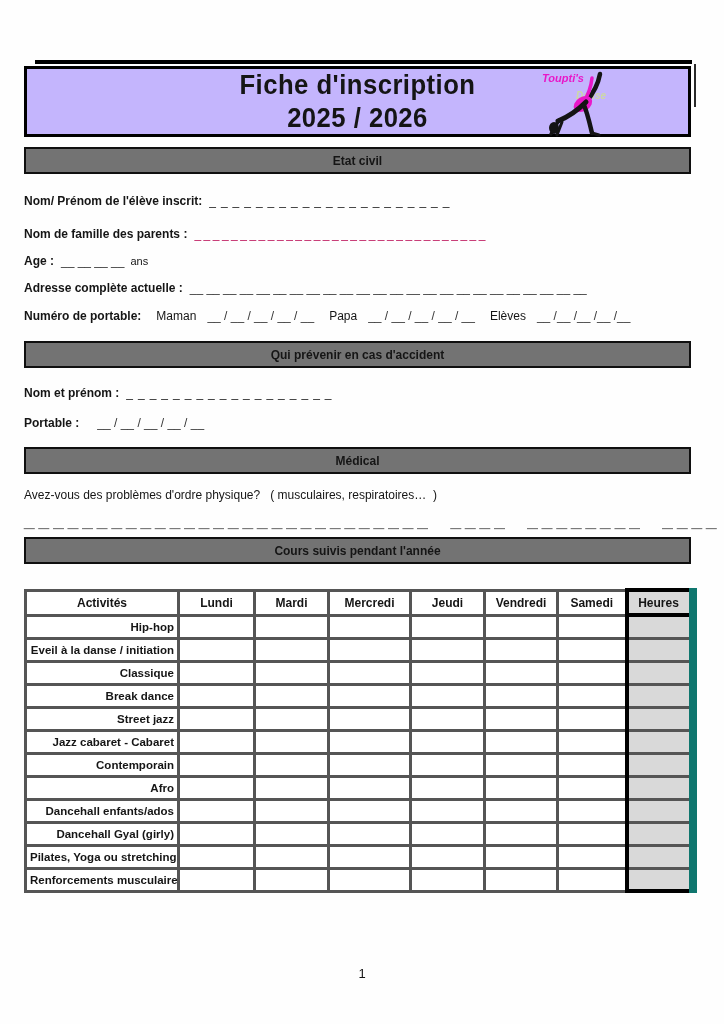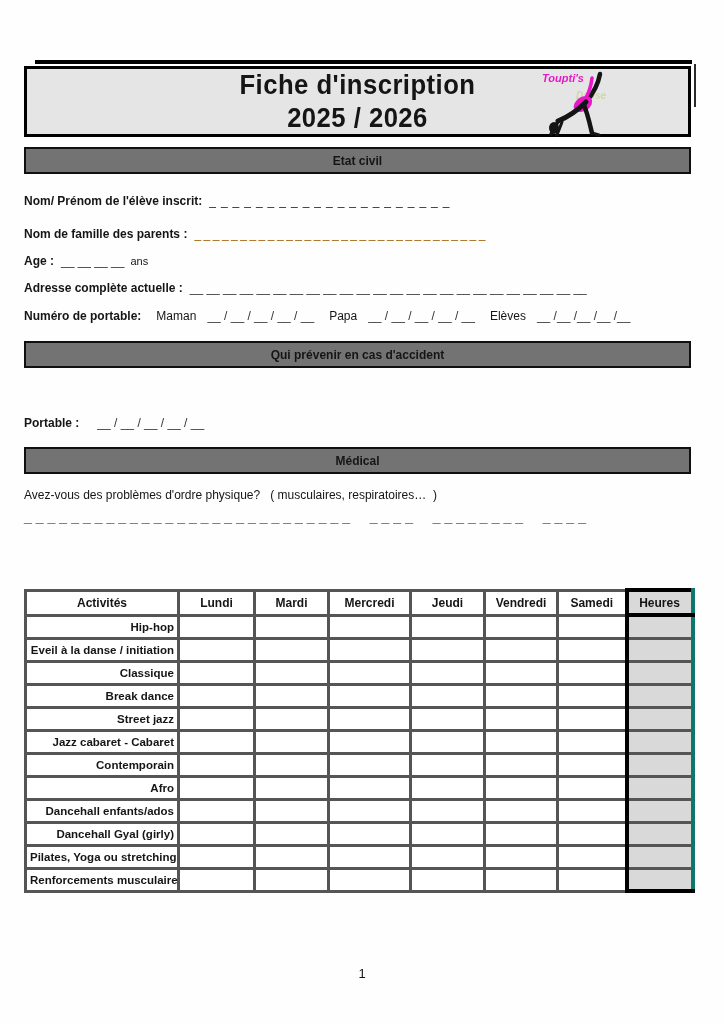--- a/index.html
+++ b/index.html
@@ -4,48 +4,48 @@
 <style>
   * { margin:0; padding:0; box-sizing:border-box; }
   html,body { background:#ffffff; }
   body { font-family:"Liberation Sans", sans-serif; color:#151515; }
   .page { position:relative; width:724px; height:1024px; background:#fefefe; margin:0 auto; overflow:hidden; }
 
   .top-rule { position:absolute; left:35px; top:60px; width:657px; height:4px; background:#000; }
   .side-tick { position:absolute; left:694px; top:64px; width:2px; height:43px; background:#2a2a2a; }
 
   .title-box { position:absolute; left:24px; top:66px; width:667px; height:71px; border:3px solid #000;
-               background:#e5e5e5; display:flex; flex-direction:column; justify-content:center; }
+               background:#c4b5fd; display:flex; flex-direction:column; justify-content:center; }
   .title-line { text-align:center; font-size:27px; font-weight:700; line-height:1.2; letter-spacing:.5px;
                 transform:scaleX(.95); }
 
   .logo { position:absolute; right:56px; top:1px; width:92px; height:67px; }
   .logo text { font-style:italic; font-weight:700; }
 
   .bar { position:absolute; left:24px; width:667px; height:27px; background:#737373; border:2px solid #101010;
          display:flex; align-items:center; justify-content:center; }
   .bar span { font-size:12px; font-weight:700; }
 
   .row-line { position:absolute; left:24px; font-size:12px; white-space:nowrap; display:flex; align-items:baseline; }
   .lbl { font-weight:700; }
   .sub { margin-left:15px; }
   .suffix { margin-left:6px; font-size:11px; }
   .blank-wide  { margin-left:7px; letter-spacing:5px; color:#222; }
-  .blank-tight { margin-left:7px; letter-spacing:2.5px; color:#a16207; }
+  .blank-tight { margin-left:7px; letter-spacing:2.5px; color:#be185d; }
   .blank-pairs { margin-left:7px; white-space:pre; color:#333; }
   .phone { margin-left:11px; white-space:pre; color:#333; }
   .q { white-space:pre; font-weight:400; }
-  .blank-med { letter-spacing:4px; color:#7a7a7a; white-space:pre; font-size:14px; }
+  .blank-med { letter-spacing:4px; color:#7a7a7a; white-space:pre; font-size:19px; }
 
   .courses { position:absolute; left:24px; top:588px; width:667px; border-collapse:collapse; table-layout:fixed; }
   .courses th, .courses td { border:3px solid #555; background:#fff; overflow:hidden; }
   .courses th { height:25px; font-size:12px; font-weight:700; text-align:center; }
   .courses td { height:23px; }
   .act-cell { font-size:11.5px; font-weight:700; text-align:right; padding:0 3px; white-space:nowrap; }
-  .courses .heures { background:#d9d9d9; border-left:4px solid #000; border-right:4px solid #0f766e; }
+  .courses .heures { background:#d9d9d9; border-left:4px solid #000; border-right:8px solid #0f766e; }
   .courses thead .heures { border-top:4px solid #000; }
   .courses tr:last-child .heures { border-bottom:4px solid #000; }
 
   .footer { position:absolute; left:0; top:966px; width:100%; text-align:center; font-size:13px; }
 </style>
 </head>
 <body>
 
 <div class="page">
 
@@ -102,38 +102,45 @@
     <span class="sub">Papa</span>
     <span class="phone">__ / __ / __ / __ / __</span>
     <span class="sub">Elèves</span>
     <span class="phone">__ /__ /__ /__ /__</span>
   </div>
 
   <div class="bar" style="top:341px">
     <span>Qui prévenir en cas d'accident</span>
   </div>
 
+  <div class="row-line" style="top:386px">
+    <span class="lbl">Nom et prénom :</span>
+    <span class="blank-wide">__________________</span>
+  </div>
 
   <div class="row-line" style="top:416px">
     <span class="lbl">Portable :</span>
     <span class="phone" style="margin-left:18px">__ / __ / __ / __ / __</span>
   </div>
 
   <div class="bar" style="top:447px">
     <span>Médical</span>
   </div>
 
   <div class="row-line" style="top:488px">
     <span class="q">Avez-vous des problèmes d'ordre physique?   ( musculaires, respiratoires…  )</span>
   </div>
 
   <div class="row-line" style="top:508px">
     <span class="blank-med">____________________________  ____  ________  ____</span>
   </div>
 
+  <div class="bar" style="top:537px">
+    <span>Cours suivis pendant l'année</span>
+  </div>
 
   <table class="courses">
     <colgroup>
       <col style="width:153px">
         <col style="width:76px">
         <col style="width:74px">
         <col style="width:82px">
       <col style="width:74px">
         <col style="width:73px">
         <col style="width:69px">

